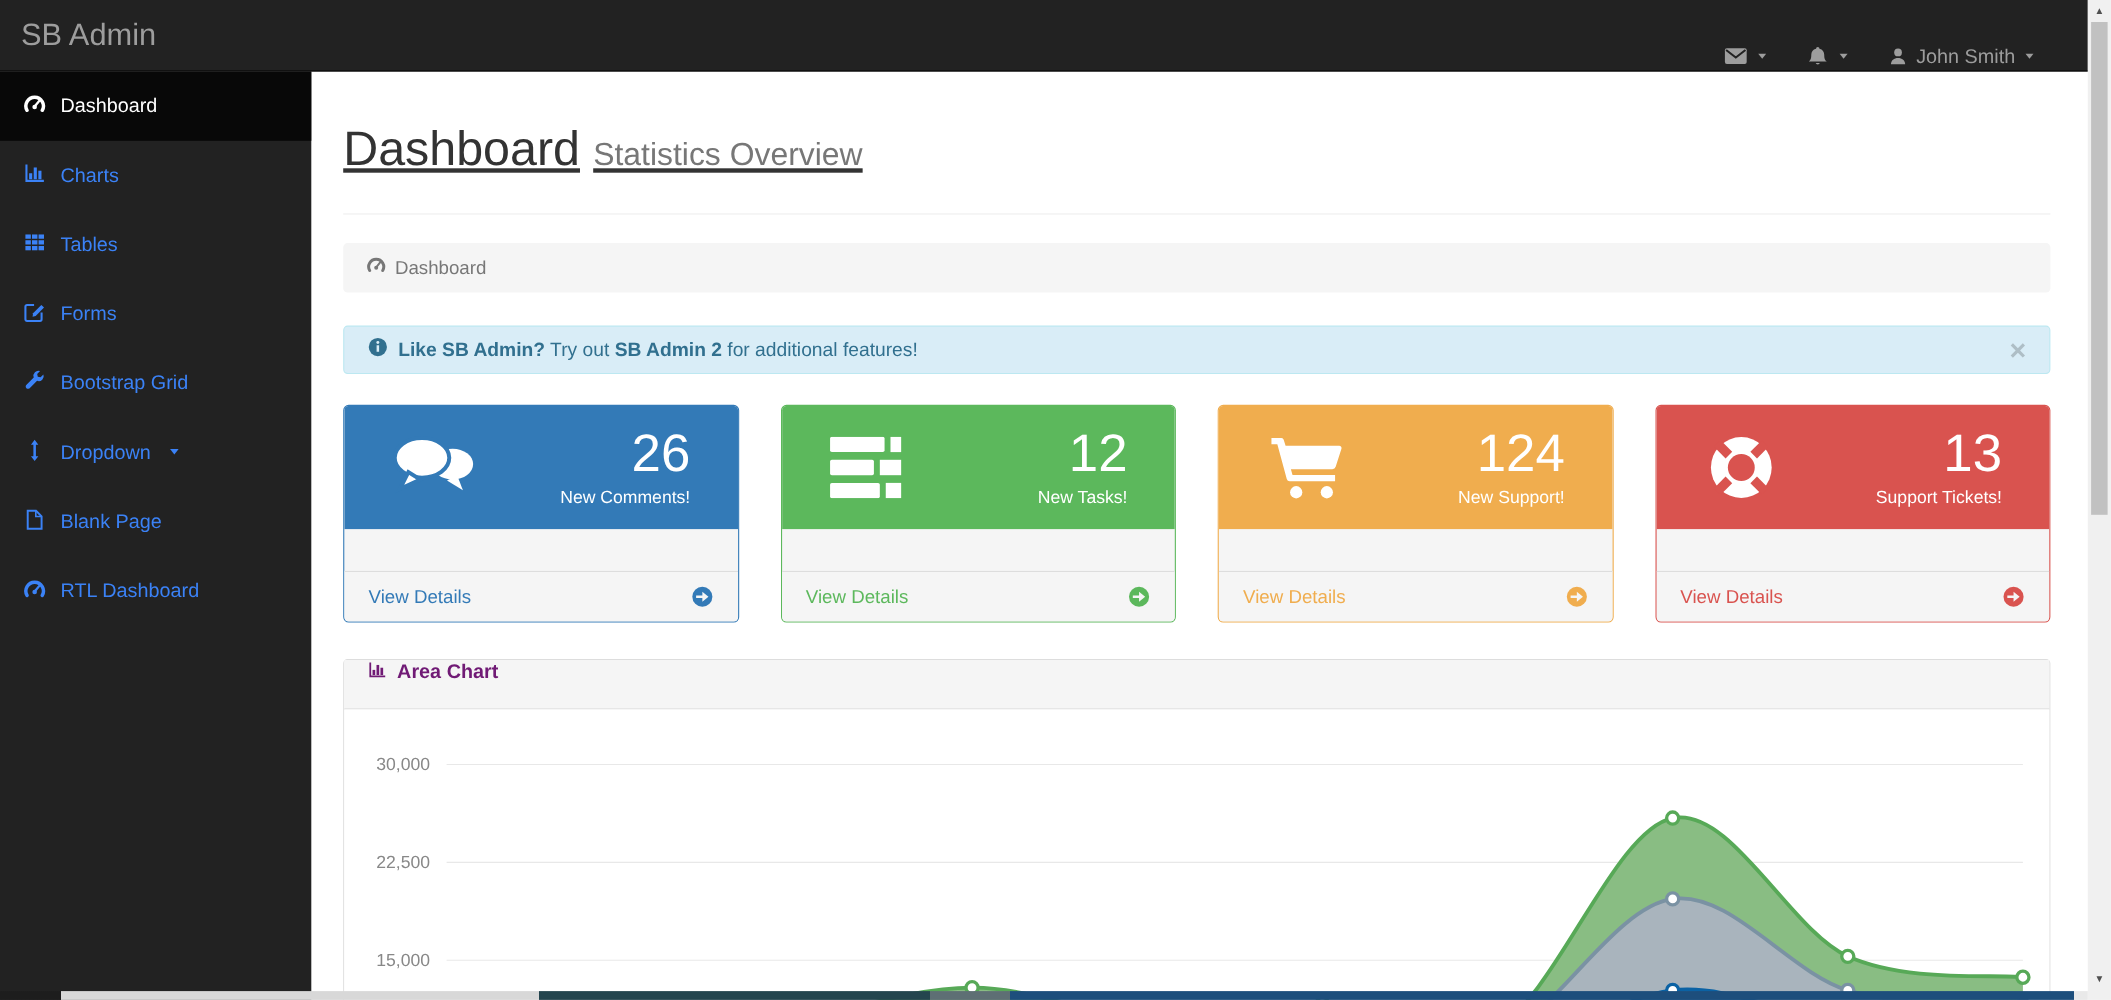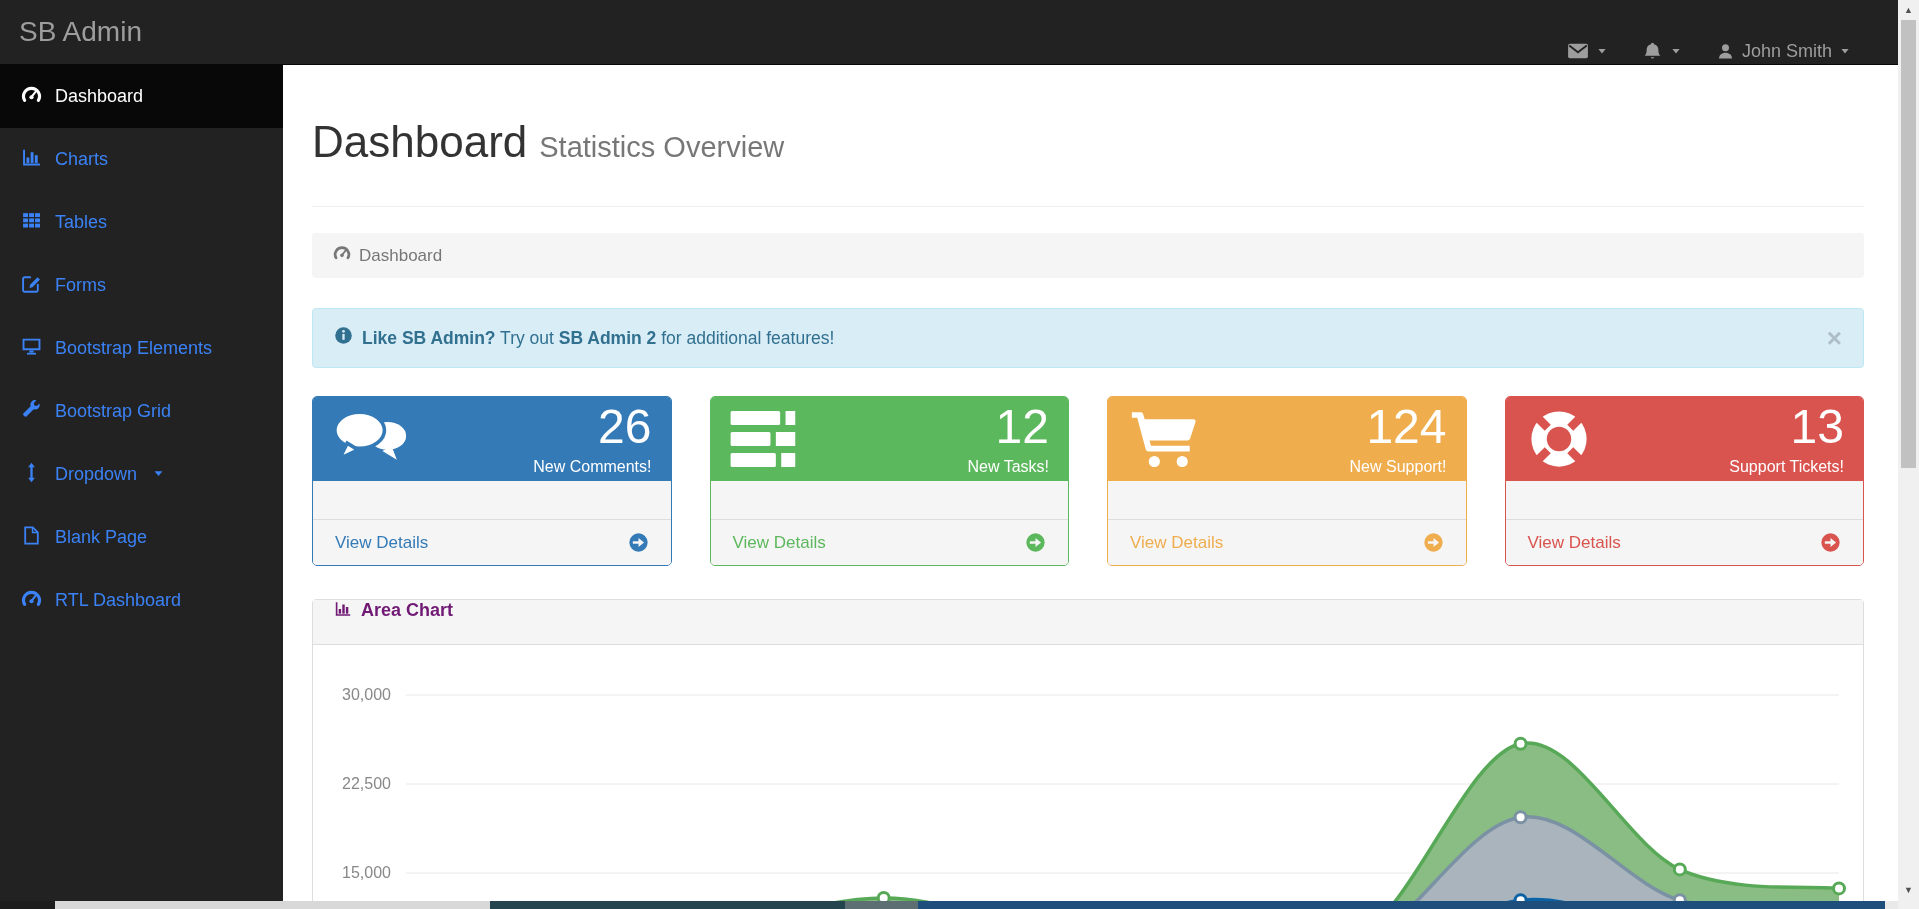--- a/index.html
+++ b/index.html
@@ -23,38 +23,38 @@
                color:#3b82f6; font-size:18px; cursor:pointer; }
   .side-item svg { width:21px; height:21px; flex:0 0 auto; }
   .side-item.active { background:#080808; color:#fff; }
   .side-caret svg { width:13px; height:13px; margin-left:2px; }
 
   
   .main { position:absolute; left:283px; top:65px; width:1615px; height:844px; background:#fff; overflow:hidden; }
   .content { margin-left:29px; width:1552px; }
 
   .page-header { margin-top:44px; padding-bottom:26px; border-bottom:1px solid #eee; }
-  .page-header h1 { font-size:44px; font-weight:500; color:#333; line-height:66px; }
+  .page-header h1 { font-size:44px; font-weight:500; color:#333; line-height:53px;text-decoration:underline; }
   .page-header small { font-size:29px; font-weight:400; color:#777; margin-left:12px; }
 
   .breadcrumb { margin-top:26px; height:45px; background:#f5f5f5; border-radius:4px;
                 display:flex; align-items:center; gap:8px; padding:0 21px; color:#777; font-size:17px; }
   .breadcrumb svg { width:18px; height:18px; }
 
-  .alert { margin-top:30px; height:60px; background:#d9edf7; border:1px solid #bce8f1; border-radius:4px;
+  .alert { margin-top:30px; height:44px; background:#d9edf7; border:1px solid #bce8f1; border-radius:4px;
            display:flex; align-items:center; gap:9px; padding:0 21px; color:#31708f; font-size:17.5px; }
   .alert svg { width:19px; height:19px; flex:0 0 auto; }
   .alert .atext b { font-weight:bold; }
   .alert .close { margin-left:auto; background:none; border:none; color:#aebec6; font-size:26px;
                   font-weight:bold; line-height:1; cursor:pointer; font-family:inherit; }
 
   
   .stats-grid { margin-top:28px; display:grid; grid-template-columns:repeat(4,1fr); gap:38px; }
   .stat-panel { border:1px solid var(--pc); border-radius:5px; overflow:hidden; cursor:pointer; background:#f5f5f5; }
-  .stat-head { height:84px; background:var(--pc); display:flex; align-items:center; padding:0 19px; }
+  .stat-head { height:112px; background:var(--pc); display:flex; align-items:center; padding:0 43px; }
   .stat-icon svg { display:block; }
   .stat-meta { margin-left:auto; text-align:right; color:#fff; }
   .stat-value { font-size:48px; line-height:50px; }
   .stat-label { font-size:16px; margin-top:6px; }
   .stat-foot { height:46px; background:#f5f5f5; border-top:1px solid #ddd; display:flex;
                align-items:center; padding:0 22px; color:var(--pc); font-size:17px;margin-top:38px; }
   .stat-arrow { margin-left:auto; color:var(--pc); }
   .stat-arrow svg { width:21px; height:21px; display:block; }
 
   
@@ -160,28 +160,20 @@
               <rect x="13.4" y="13" width="4.7" height="3.7"></rect>
             </svg></span>
     <span class="side-label">Tables</span>
   </li>
         <li class="side-item">
     <span class="side-icon"><svg viewBox="0 0 20 20">
               <path fill="none" stroke="currentColor" stroke-width="1.8" d="M16 10.5 v6 a1.4 1.4 0 0 1-1.4 1.4 H3.4 A1.4 1.4 0 0 1 2 16.5 v-11 A1.4 1.4 0 0 1 3.4 4.1 H9.5"></path>
               <path fill="currentColor" d="M8.6 11.2 L15.8 4 l2.3 2.3 L10.9 13.5 8.2 14.2 z"></path>
             </svg></span>
     <span class="side-label">Forms</span>
-  </li>
-        <li class="side-item">
-    <span class="side-icon"><svg viewBox="0 0 20 20" fill="currentColor">
-              <path d="M1.5 2.5 h17 v11 h-17 z M3.3 4.3 v7.4 h13.4 V4.3 z"></path>
-              <rect x="8" y="13.8" width="4" height="2"></rect>
-              <rect x="5.7" y="16" width="8.6" height="1.7"></rect>
-            </svg></span>
-    <span class="side-label">Bootstrap Elements</span>
   </li>
         <li class="side-item">
     <span class="side-icon"><svg viewBox="0 0 20 20" fill="currentColor">
               <path d="M17.6 4.2 a4.3 4.3 0 0 1-5.5 5.5 L6.1 15.7 a2.1 2.1 0 1 1-2.9-2.9 L9.2 6.8 a4.3 4.3 0 0 1 5.5-5.5 L12.2 3.8 l.5 2.4 2.4.5 z"></path>
             </svg></span>
     <span class="side-label">Bootstrap Grid</span>
   </li>
         <li class="side-item">
     <span class="side-icon"><svg viewBox="0 0 20 20" fill="currentColor">
               <path d="M10 .8 L13.2 5 H11.1 V15 H13.2 L10 19.2 L6.8 15 H8.9 V5 H6.8 z"></path>

